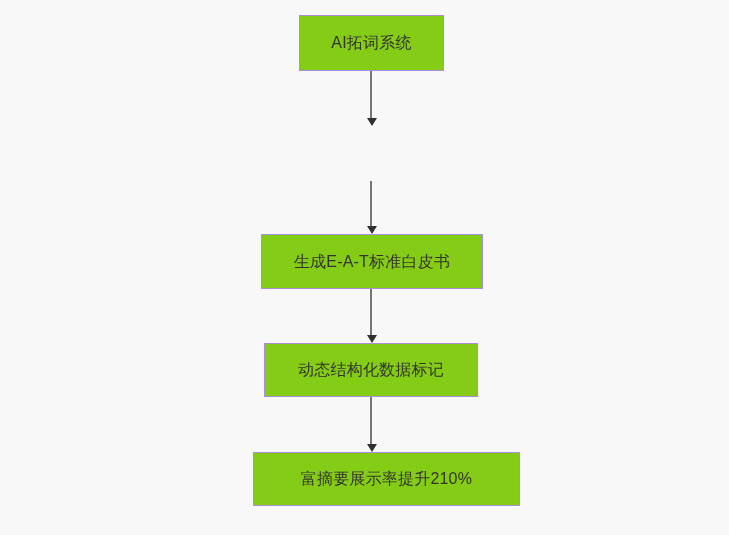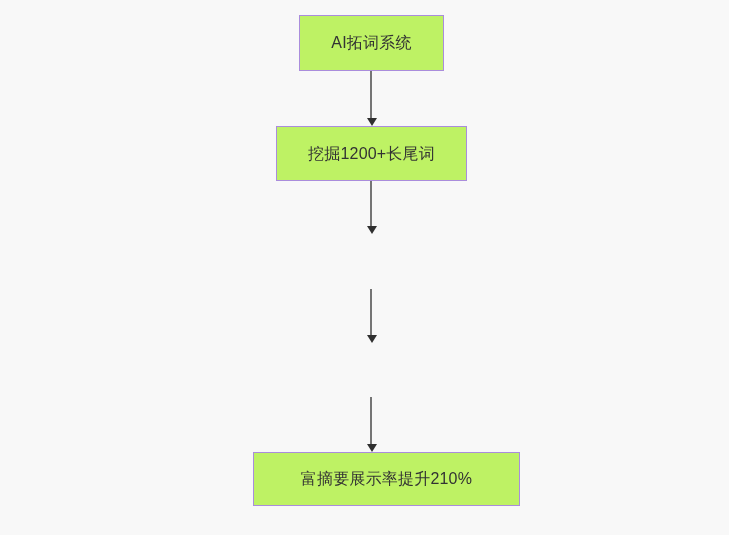--- a/index.html
+++ b/index.html
@@ -15,21 +15,21 @@
     overflow: hidden;
   }
   #flow-canvas {
     position: relative;
     width: 729px;
     height: 535px;
   }
   .node {
     position: absolute;
     box-sizing: border-box;
-    background: #bef264;
+    background: #84cc16;
     border: 1.5px solid #aa8ddc;
     display: flex;
     align-items: center;
     justify-content: center;
   }
   .node-label {
     font-size: 16px;
     line-height: 1.2;
     color: #333333;
     letter-spacing: 0.2px;
@@ -77,35 +77,38 @@
 
   <div class="node" id="node-1">
     <span class="node-label">AI拓词系统</span>
   </div>
 
   <div class="edge" id="edge-1">
     <div class="edge-line" style="height:47px;"></div>
     <div class="edge-head" style="top:47px;"></div>
   </div>
 
-  <div class="node" id="node-2">
-    <span class="node-label">挖掘1200+长尾词</span>
-  </div>
 
   <div class="edge" id="edge-2">
     <div class="edge-line" style="height:45px;"></div>
     <div class="edge-head" style="top:45px;"></div>
   </div>
 
+  <div class="node" id="node-3">
+    <span class="node-label">生成E-A-T标准白皮书</span>
+  </div>
 
   <div class="edge" id="edge-3">
     <div class="edge-line" style="height:46px;"></div>
     <div class="edge-head" style="top:46px;"></div>
   </div>
 
+  <div class="node" id="node-4">
+    <span class="node-label">动态结构化数据标记</span>
+  </div>
 
   <div class="edge" id="edge-4">
     <div class="edge-line" style="height:47px;"></div>
     <div class="edge-head" style="top:47px;"></div>
   </div>
 
   <div class="node" id="node-5">
     <span class="node-label">富摘要展示率提升210%</span>
   </div>
 

